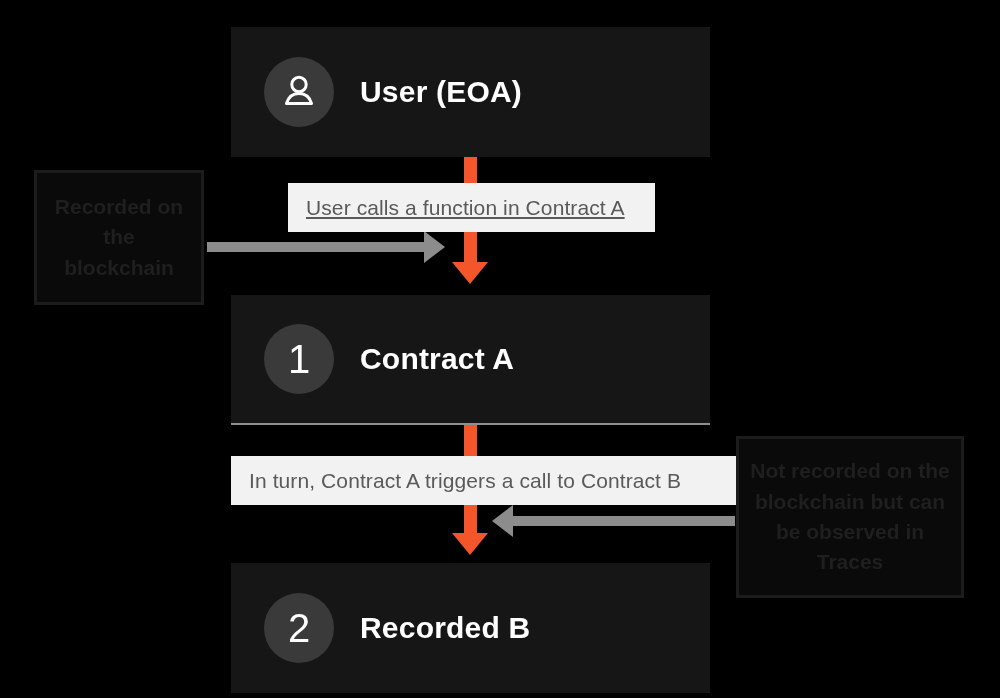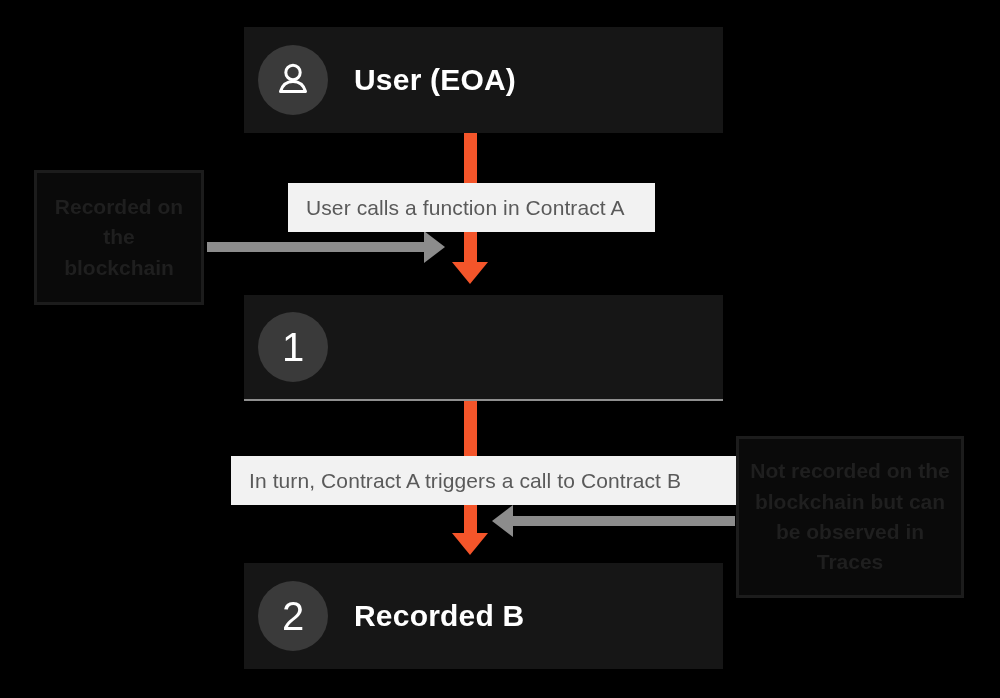--- a/index.html
+++ b/index.html
@@ -19,28 +19,27 @@
     height: 698px;
     background: #000000;
     overflow: hidden;
   }
 
   
   .node {
     position: absolute;
     left: 231px;
     width: 479px;
-    height: 106px;
+    height: 130px;
     background: #161616;
     display: flex;
     align-items: center;
     box-sizing: border-box;
-    padding-left: 14px;
+    padding-left: 33px;
     z-index: 3;
-    margin-left: 13px;
   }
   .node.has-rule {
     border-bottom: 2px solid #8f8f8f;
   }
   #node-user   { top: 27px; }
   #node-ca     { top: 295px; }
   #node-cb     { top: 563px; }
 
   .node-badge {
     width: 70px;
@@ -110,20 +109,21 @@
     box-sizing: border-box;
     padding: 0 18px;
     white-space: nowrap;
     z-index: 4;
   }
   #caption1 {
     left: 288px;
     top: 183px;
     width: 367px;
     height: 49px;
+    text-decoration: underline;
   }
   #caption2 {
     left: 231px;
     top: 456px;
     width: 534px;
     height: 49px;
   }
 
   
   .note {
@@ -206,20 +206,21 @@
   <div class="arrow-v" id="arrow1a"></div>
   <div class="arrow-v" id="arrow1b"></div>
   <div class="arrow-head" id="head1"></div>
 
   <div class="caption" id="caption1">User calls a function in Contract A</div>
 
   <div class="node has-rule" id="node-ca">
     <div class="node-badge">
       <span class="badge-num">1</span>
     </div>
+    <div class="node-label">Contract A</div>
   </div>
 
   <div class="arrow-v" id="arrow2a"></div>
   <div class="arrow-v" id="arrow2b"></div>
   <div class="arrow-head" id="head2"></div>
 
   <div class="caption" id="caption2">In turn, Contract A triggers a call to Contract B</div>
 
   <div class="node" id="node-cb">
     <div class="node-badge">

